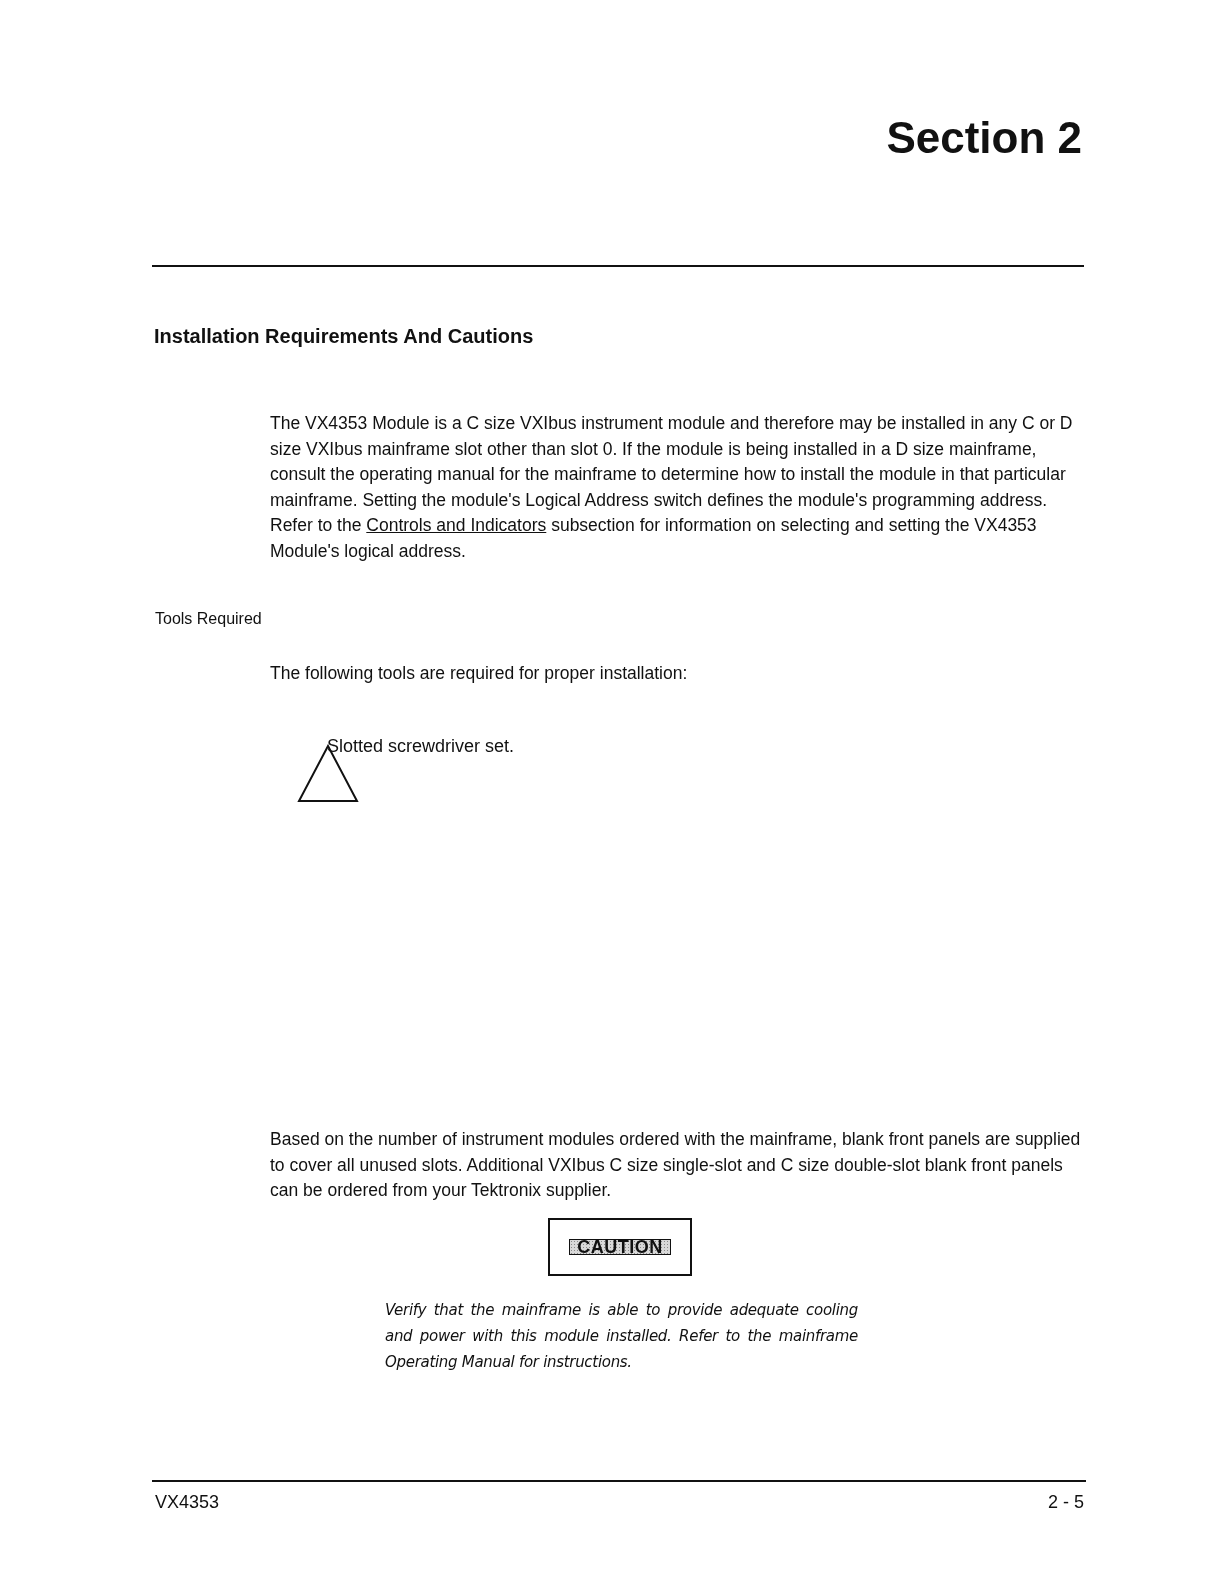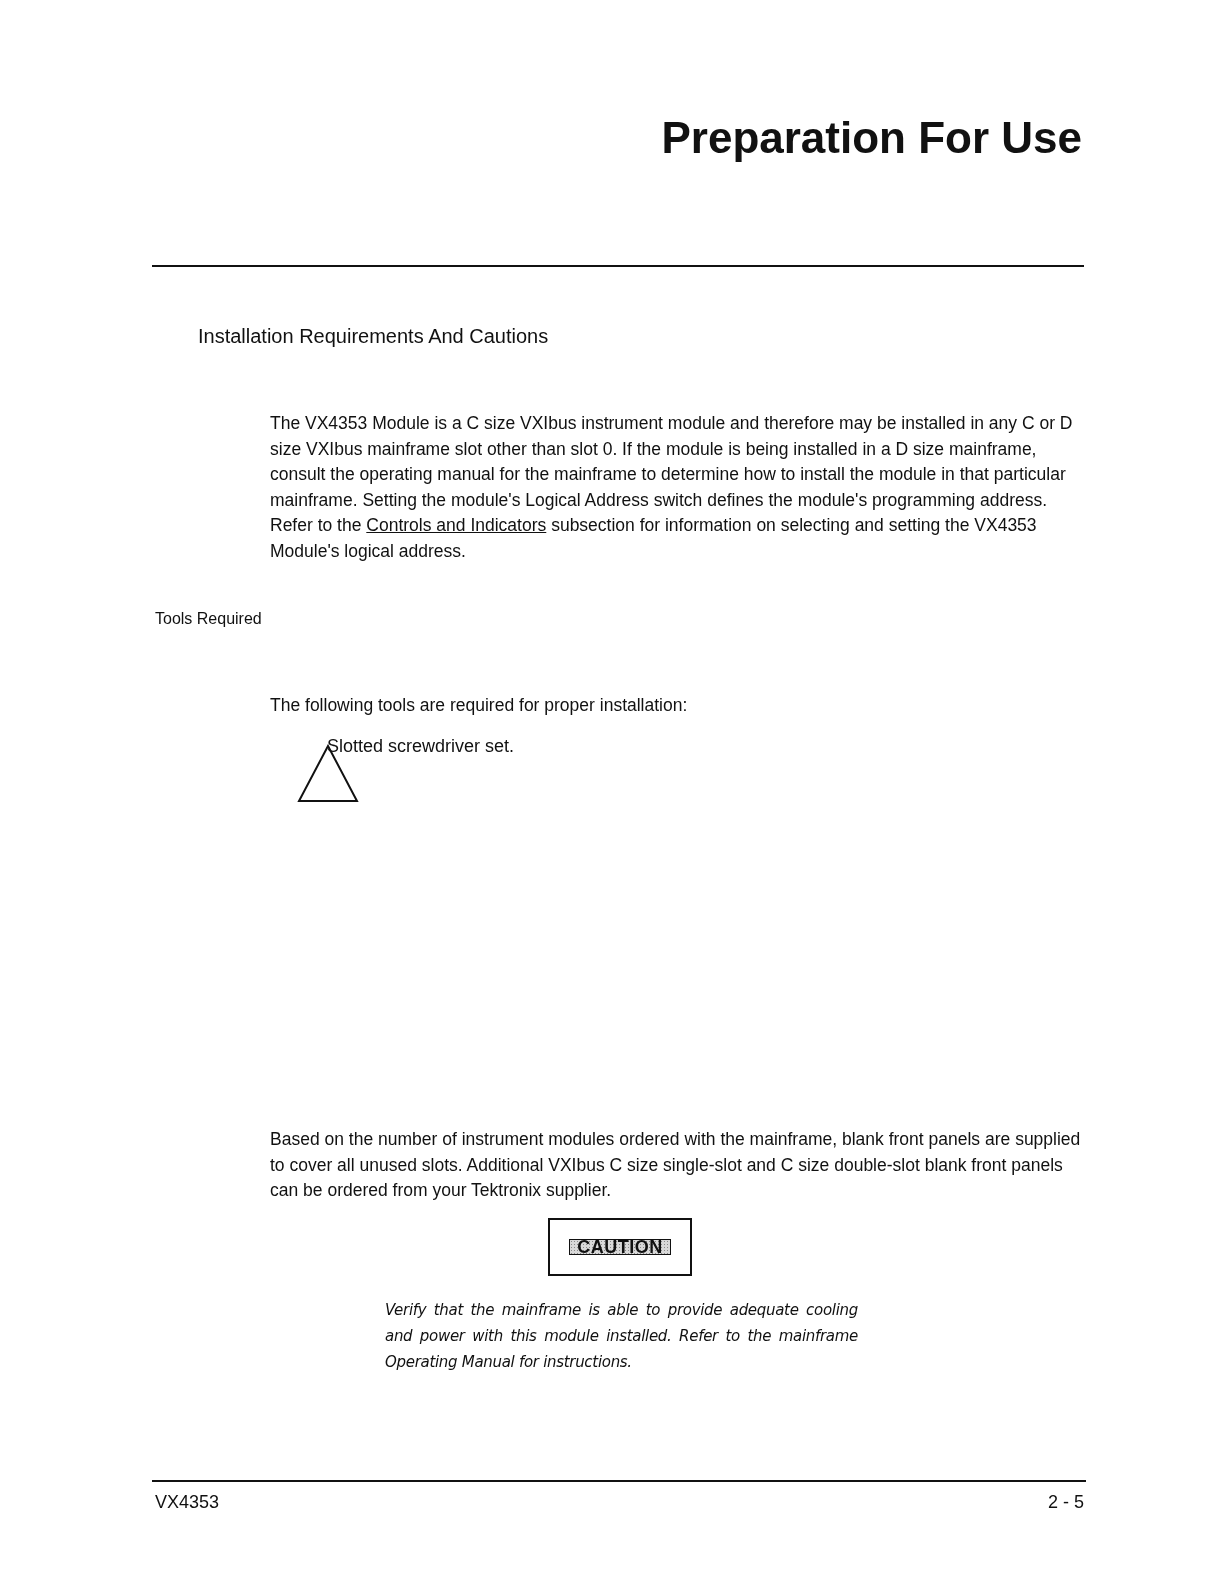--- a/index.html
+++ b/index.html
@@ -6,21 +6,21 @@
   body {
     width: 1219px; height: 1581px; position: relative; overflow: hidden;
     font-family: "Liberation Sans", "DejaVu Sans", sans-serif; color: #111;
   }
   .abs { position: absolute; }
   .section-title {
     right: 137px; top: 112px; text-align: right;
     font-weight: bold; font-size: 44px; line-height: 52px; color: #111;
   }
   .rule { left: 152px; width: 932px; height: 2px; background: #111; }
-  .h1 { left: 154px; top: 325px; font-weight: normal; font-size: 20px; margin-left: 44px; }
+  .h1 { left: 154px; top: 325px; font-weight: bold; font-size: 20px; }
   .h2 { left: 155px; top: 610px; font-weight: normal; font-size: 16px; }
   .para {
     left: 270px; width: 820px; font-size: 17.5px; line-height: 25.5px; margin-top: 33px;
   }
   .para p { margin: 0; }
   .u { text-decoration: underline; }
   .tool { left: 327px; top: 736px; font-size: 18px; }
   .triangle { left: 297px; top: 744px; width: 62px; height: 60px; }
   .caution {
     left: 548px; top: 1218px; width: 144px; height: 58px;
@@ -39,34 +39,34 @@
     font-style: italic; font-size: 15px; line-height: 26px; text-align: justify;
     font-family: "DejaVu Sans", sans-serif; letter-spacing: -0.3px;
   }
   .footer-left { left: 155px; top: 1492px; font-size: 18px; }
   .footer-right { right: 135px; top: 1492px; font-size: 18px; }
 </style>
 </head>
 <body>
 
 <div class="abs section-title">
-  <div>Preparation For Use</div>
+  <div>Section 2</div>
 </div>
 
 <div class="abs rule" style="top:265px;"></div>
 
 <div class="abs h1">Installation Requirements And Cautions</div>
 
 <div class="abs para" style="top:378px;">
   <p><span>The VX4353 Module is a C size VXIbus instrument module and therefore may be installed in any C or D size VXIbus mainframe slot other than slot 0.  If the module is being installed in a D size mainframe, consult the operating manual for the mainframe to determine how to install the module in that particular mainframe. Setting the module's Logical Address switch defines the module's programming address.  Refer to the </span><span class="u">Controls and Indicators</span><span> subsection for information on selecting and setting the VX4353 Module's logical address.</span></p>
 </div>
 
 <div class="abs h2">Tools Required</div>
 
-<div class="abs para" style="top:660px;">The following tools are required for proper installation:</div>
+<div class="abs para" style="top:628px;">The following tools are required for proper installation:</div>
 
 <div class="abs tool">Slotted screwdriver set.</div>
 
 <svg class="abs triangle" viewBox="0 0 62 60">
   <polygon points="31,2 60,57 2,57" fill="none" stroke="#111" stroke-width="2"></polygon>
 </svg>
 
 <div class="abs para" style="top:1094px;">Based on the number of instrument modules ordered with the mainframe, blank front panels are supplied to cover all unused slots.  Additional VXIbus C size single-slot and C size double-slot blank front panels can be ordered from your Tektronix supplier.</div>
 
 <div class="abs caution">

